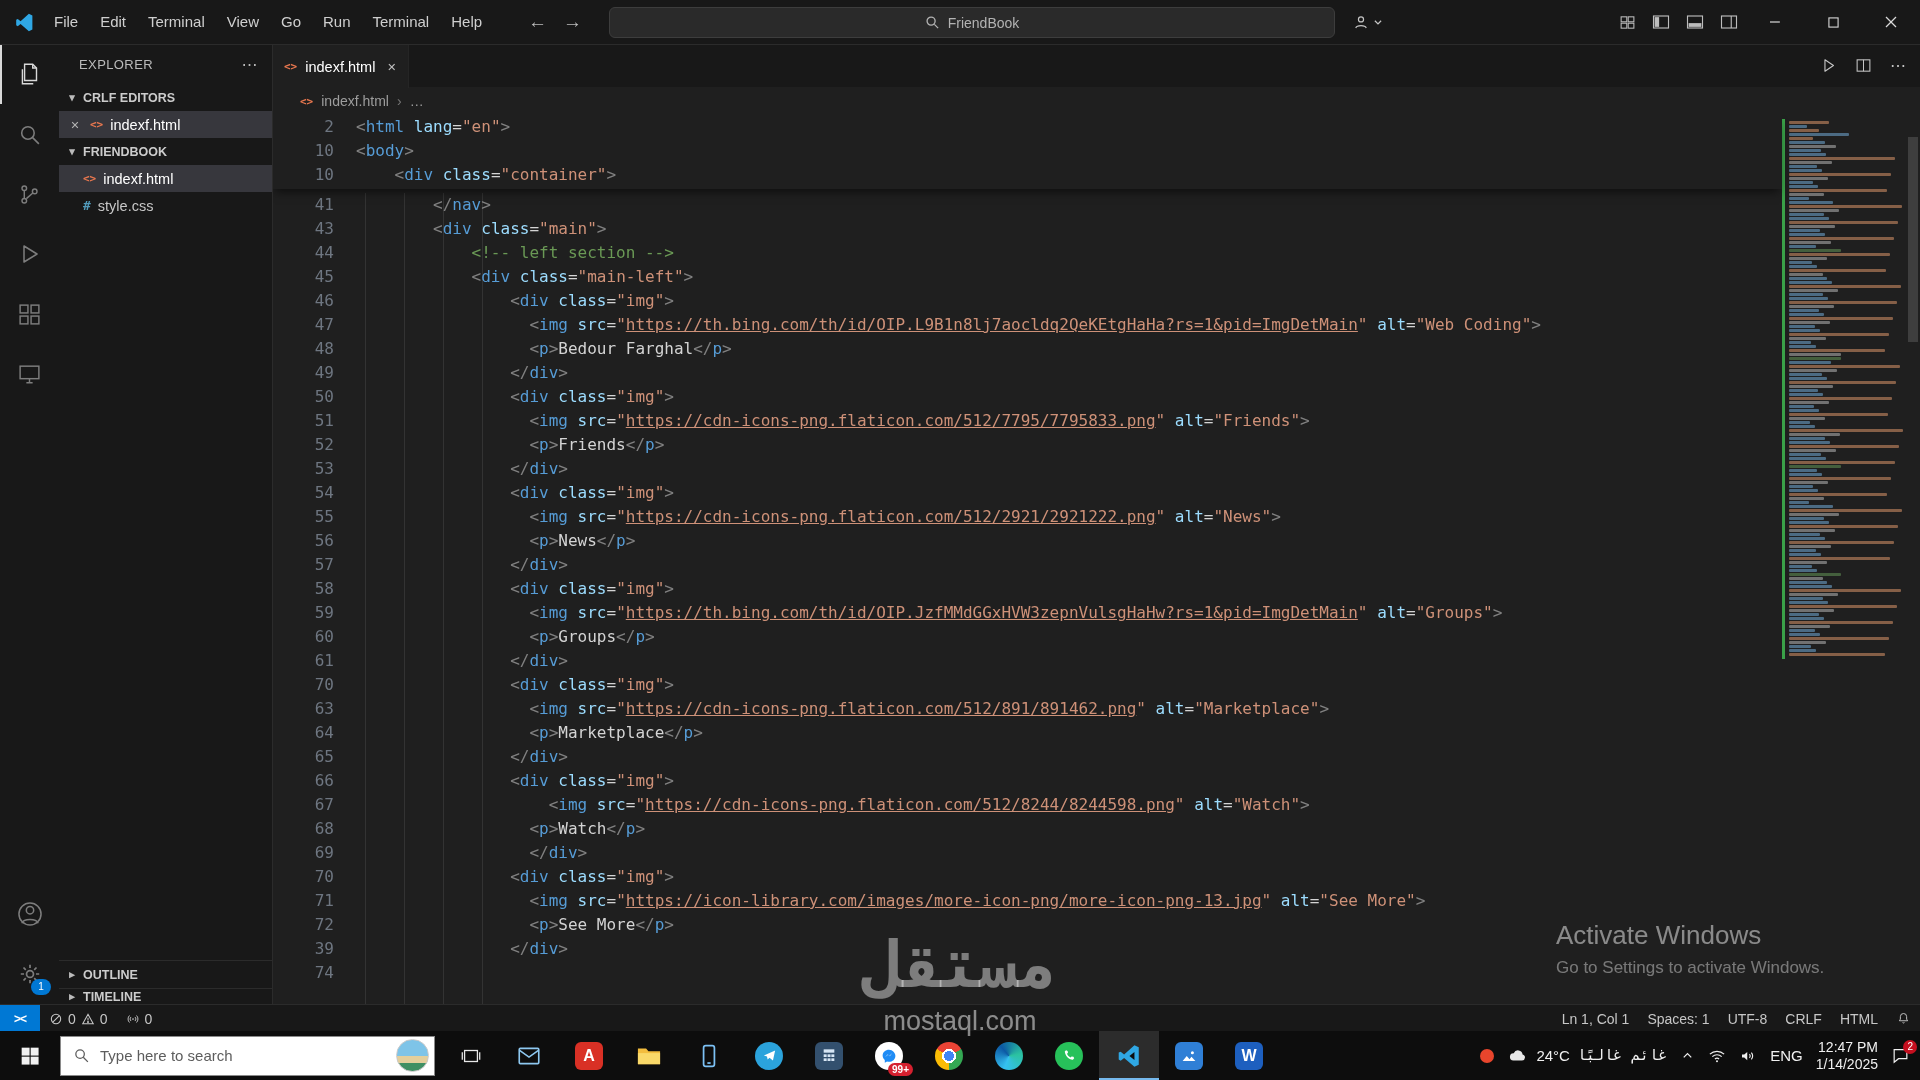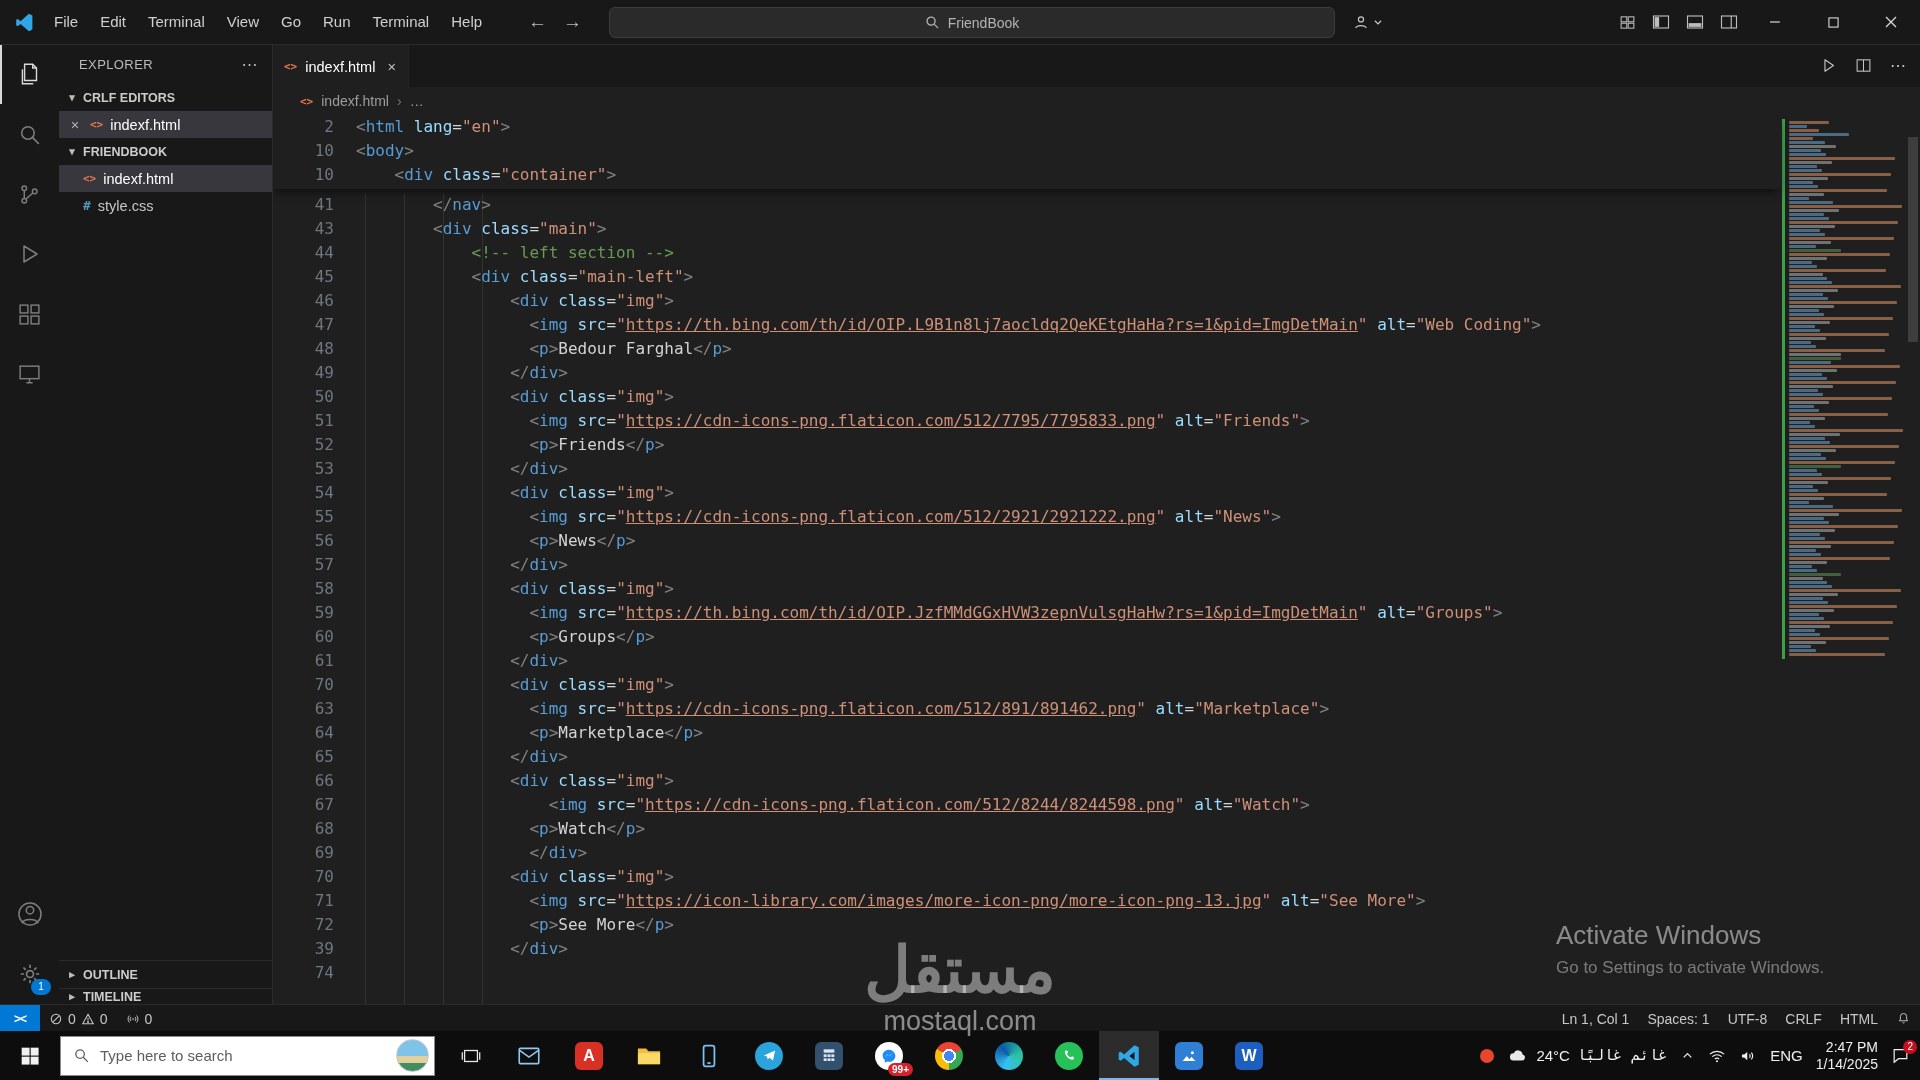--- a/index.html
+++ b/index.html
@@ -108,21 +108,21 @@
   .ac{position:relative;display:flex;align-items:center;gap:4px}
   .ac-badge{position:absolute;right:-7px;top:-6px;background:#c50f1f;color:#fff;border-radius:8px;
             font-size:10px;padding:0 4px;line-height:14px}
 
   
   .activate{position:absolute;left:1556px;top:920px;z-index:30;pointer-events:none;color:rgba(255,255,255,.48)}
   .activate .t1{font-size:26px}
   .activate .t2{font-size:17px;margin-top:7px;color:rgba(255,255,255,.40)}
   .mostaql{position:absolute;left:800px;top:936px;width:320px;text-align:center;z-index:40;pointer-events:none;
            color:rgba(255,255,255,.42)}
-  .mostaql .m-ar{font-family:Liberation Sans, sans-serif;font-size:64px;font-weight:bold;line-height:68px}
+  .mostaql .m-ar{font-family:Liberation Mono, monospace;font-size:64px;font-weight:bold;line-height:68px}
   .mostaql .m-en{font-size:27px;margin-top:2px;color:rgba(255,255,255,.5)}
 </style>
 </head>
 <body>
 
 <div class="screen">
 
   <header class="titlebar">
     <span class="logo">
       <svg width="21" height="21" viewBox="0 0 24 24">
@@ -677,21 +677,21 @@
           <path d="M5.8 12.8a9 9 0 0 1 12.4 0"></path>
           <path d="M9.2 16a4.5 4.5 0 0 1 5.6 0"></path>
           <circle cx="12" cy="19" r="1.3" fill="#f0f0f0" stroke="none"></circle>
         </svg>
       <svg width="18" height="18" viewBox="0 0 24 24">
           <path d="M4 10v4h3l4 3.5v-11L7 10z" fill="#f0f0f0"></path>
           <path d="M14 9.5a4 4 0 0 1 0 5M16.5 7.5a7.5 7.5 0 0 1 0 9" fill="none" stroke="#f0f0f0" stroke-width="1.5"></path>
         </svg>
       <span>ENG</span>
       <div class="clock">
-        <div>2:47 PM</div>
+        <div>12:47 PM</div>
         <div>1/14/2025</div>
       </div>
       <span class="ac">
         <svg width="19" height="19" viewBox="0 0 24 24" fill="none" stroke="#f0f0f0" stroke-width="1.5">
             <path d="M4 4.5h16V16H9.5L4 20.5z"></path>
           </svg>
         <span class="ac-badge">2</span>
       </span>
     </div>
   </div>

